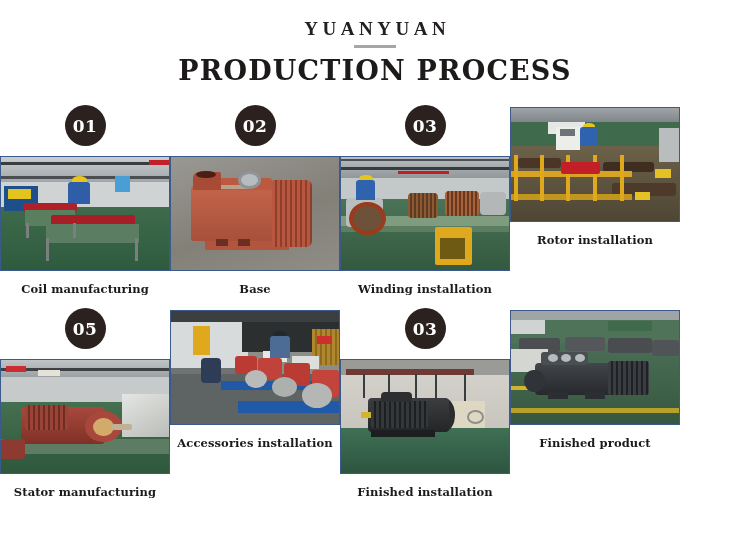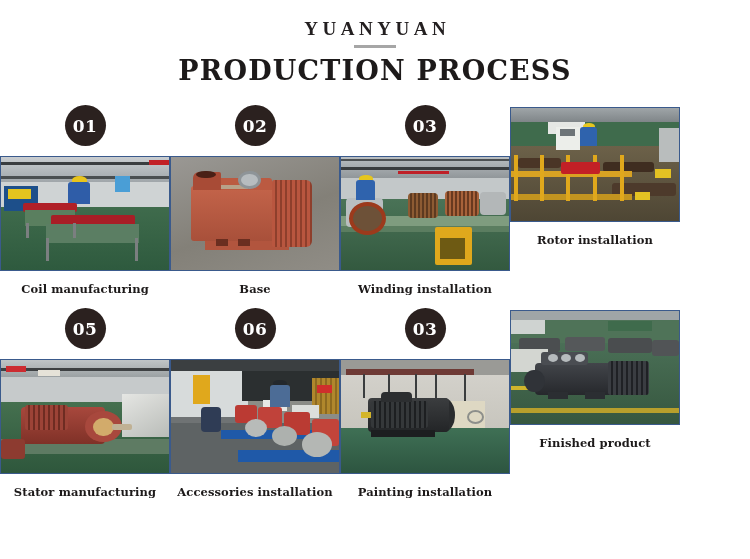--- a/index.html
+++ b/index.html
@@ -408,21 +408,20 @@
           <div class="ly s5-end"></div>
             <div class="ly s5-end2"></div>
           <div class="ly s5-shaft"></div>
             <div class="ly s5-small"></div>
         </div>
       </div>
       <div class="caption">Stator manufacturing</div>
     </div>
 
     <div class="cell">
-      <div class="badge">06</div>
       <div class="photo">
         <div class="scene">
           <div class="ly s6-roof"></div>
             <div class="ly s6-wall"></div>
           <div class="ly s6-dark"></div>
             <div class="ly s6-door"></div>
           <div class="ly s6-floor"></div>
             <div class="ly s6-floor2"></div>
           <div class="ly s6-bam"></div>
             <div class="ly s6-tag"></div>
@@ -461,21 +460,21 @@
             <div class="ly s7-crate"></div>
           <div class="ly s7-ring"></div>
             <div class="ly s7-end"></div>
           <div class="ly s7-body"></div>
             <div class="ly s7-fin"></div>
           <div class="ly s7-hood"></div>
             <div class="ly s7-foot"></div>
           <div class="ly s7-yel"></div>
         </div>
       </div>
-      <div class="caption">Painting installation</div>
+      <div class="caption">Finished installation</div>
     </div>
 
     <div class="cell">
       <div class="photo">
         <div class="scene">
           <div class="ly s8-roof"></div>
             <div class="ly s8-bg"></div>
           <div class="ly s8-bgw"></div>
             <div class="ly s8-bgw2"></div>
           <div class="ly s8-floor"></div>

